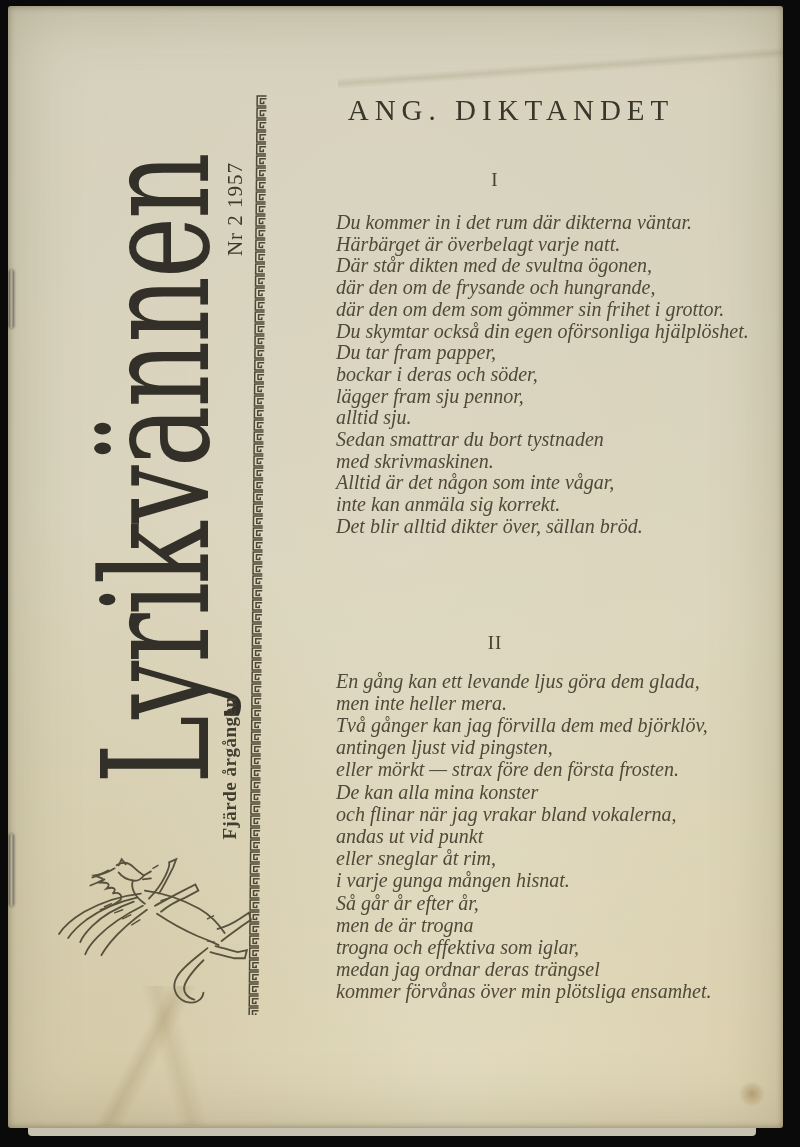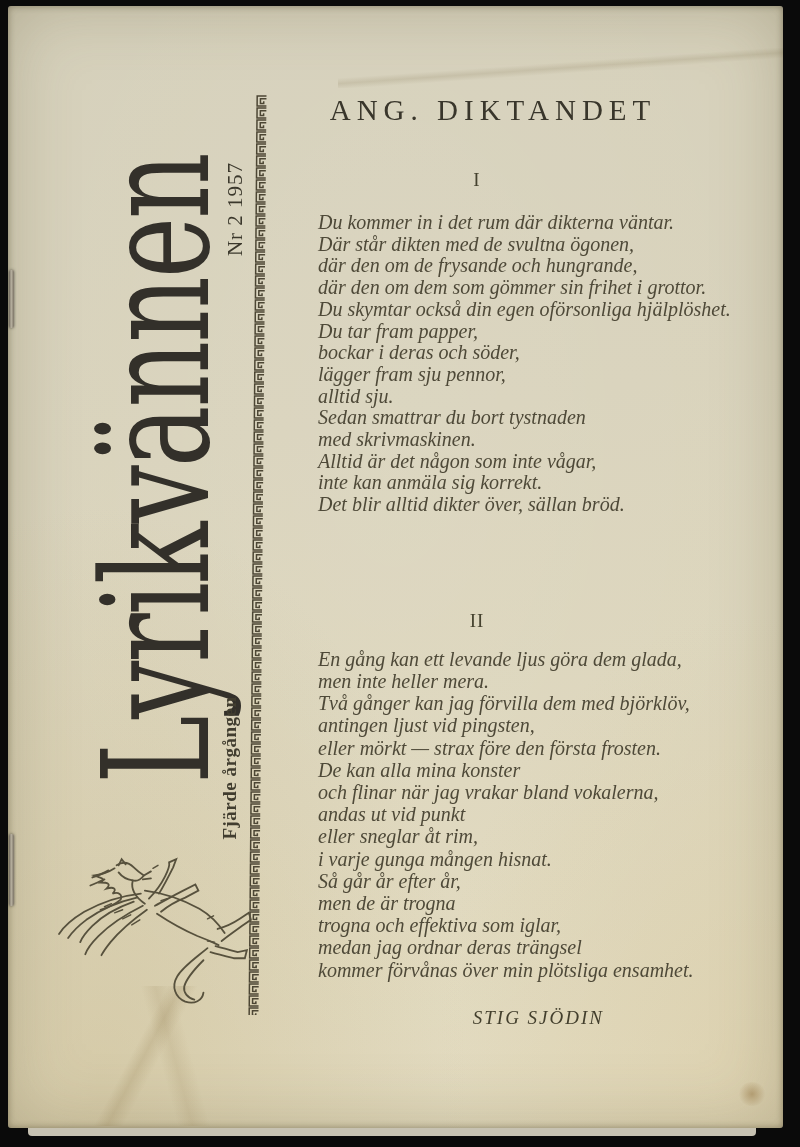--- a/index.html
+++ b/index.html
@@ -79,21 +79,21 @@
   .volume-label {
     position: absolute; left: 122px; top: 748px;
     width: 200px; height: 28px;
     transform: rotate(-90deg);
     text-align: center; line-height: 28px;
     font-size: 19px; font-weight: 700; color: #413d2f; letter-spacing: 0.5px;
     white-space: nowrap;
   }
   .pegasus { position: absolute; left: 48px; top: 842px; }
 
-  .article { position: absolute; left: 310px; top: 88px; width: 362px; }
+  .article { position: absolute; left: 328px; top: 88px; width: 362px; }
   .article-title {
     margin: 0; width: 350px;
     text-align: center;
     font-size: 29px; font-weight: 500;
     letter-spacing: 6px;
     color: #39362b;
     white-space: nowrap;
   }
   .numeral {
     width: 350px; padding-right: 32px; box-sizing: border-box;
@@ -180,20 +180,21 @@
         <path d="M96,20 l5,-3 M104,52 l6,-2 M150,70 l6,-3 M150,92 l7,1" stroke-width="1.4"></path>
       </g>
     </svg>
 
     <div class="article">
       <h1 class="article-title">ANG. DIKTANDET</h1>
 
       <div class="numeral numeral-1">I</div>
       <div class="stanza stanza-1">
           <div class="poem-line">Du kommer in i det rum där dikterna väntar.</div>
+          <div class="poem-line">Härbärget är överbelagt varje natt.</div>
           <div class="poem-line">Där står dikten med de svultna ögonen,</div>
           <div class="poem-line">där den om de frysande och hungrande,</div>
           <div class="poem-line">där den om dem som gömmer sin frihet i grottor.</div>
           <div class="poem-line">Du skymtar också din egen oförsonliga hjälplöshet.</div>
           <div class="poem-line">Du tar fram papper,</div>
           <div class="poem-line">bockar i deras och söder,</div>
           <div class="poem-line">lägger fram sju pennor,</div>
           <div class="poem-line">alltid sju.</div>
           <div class="poem-line">Sedan smattrar du bort tystnaden</div>
           <div class="poem-line">med skrivmaskinen.</div>
@@ -214,17 +215,16 @@
           <div class="poem-line">andas ut vid punkt</div>
           <div class="poem-line">eller sneglar åt rim,</div>
           <div class="poem-line">i varje gunga mången hisnat.</div>
           <div class="poem-line">Så går år efter år,</div>
           <div class="poem-line">men de är trogna</div>
           <div class="poem-line">trogna och effektiva som iglar,</div>
           <div class="poem-line">medan jag ordnar deras trängsel</div>
           <div class="poem-line">kommer förvånas över min plötsliga ensamhet.</div>
         </div>
 
-      <div class="author">STIG SJÖDIN</div>
     </div>
 
   </div>
 </div>
 
 </body></html>

